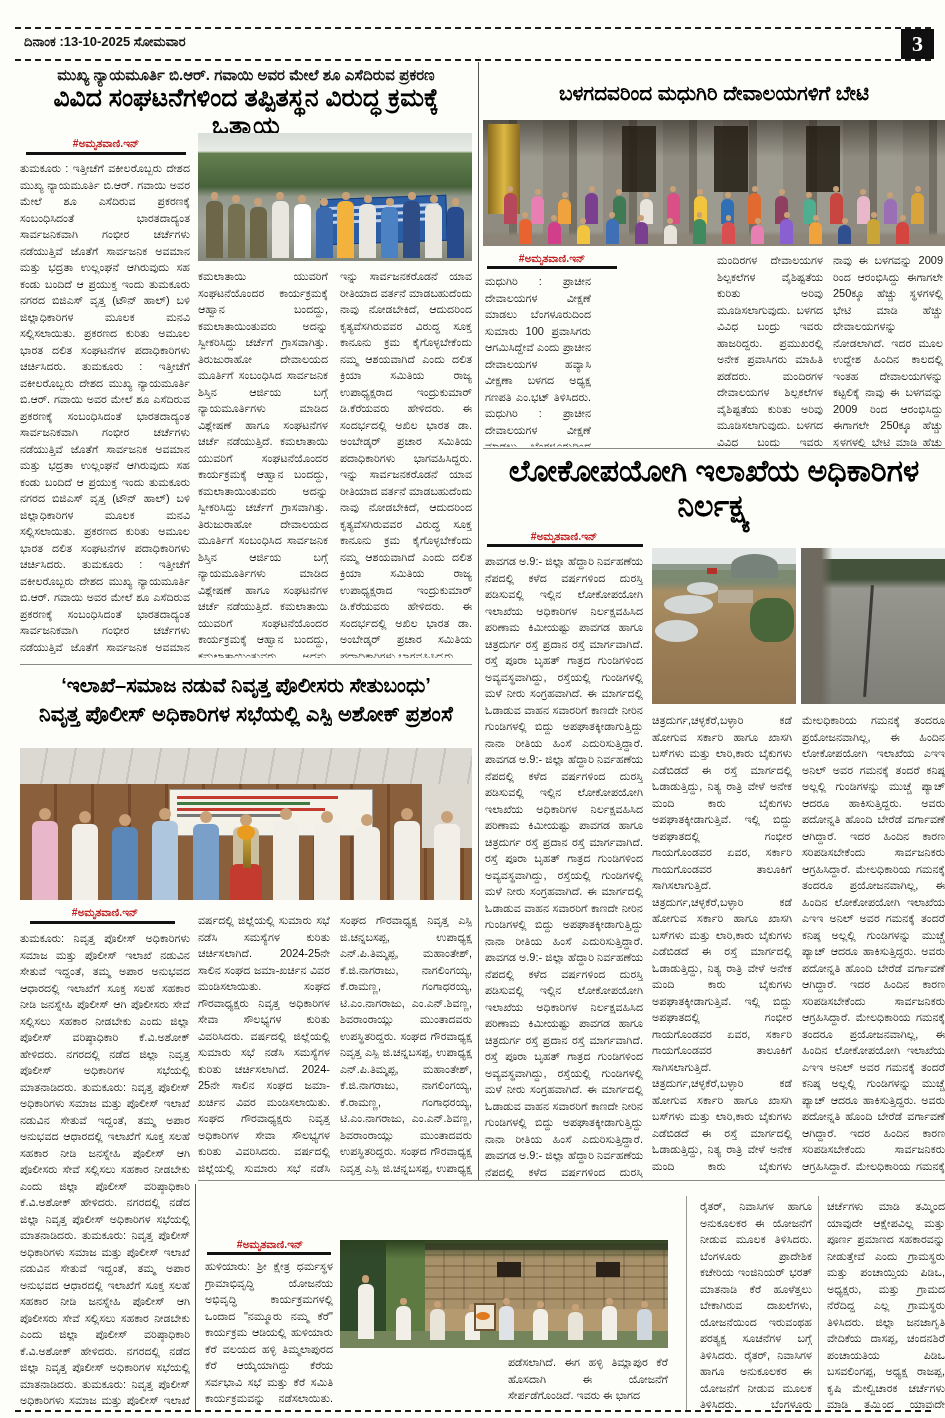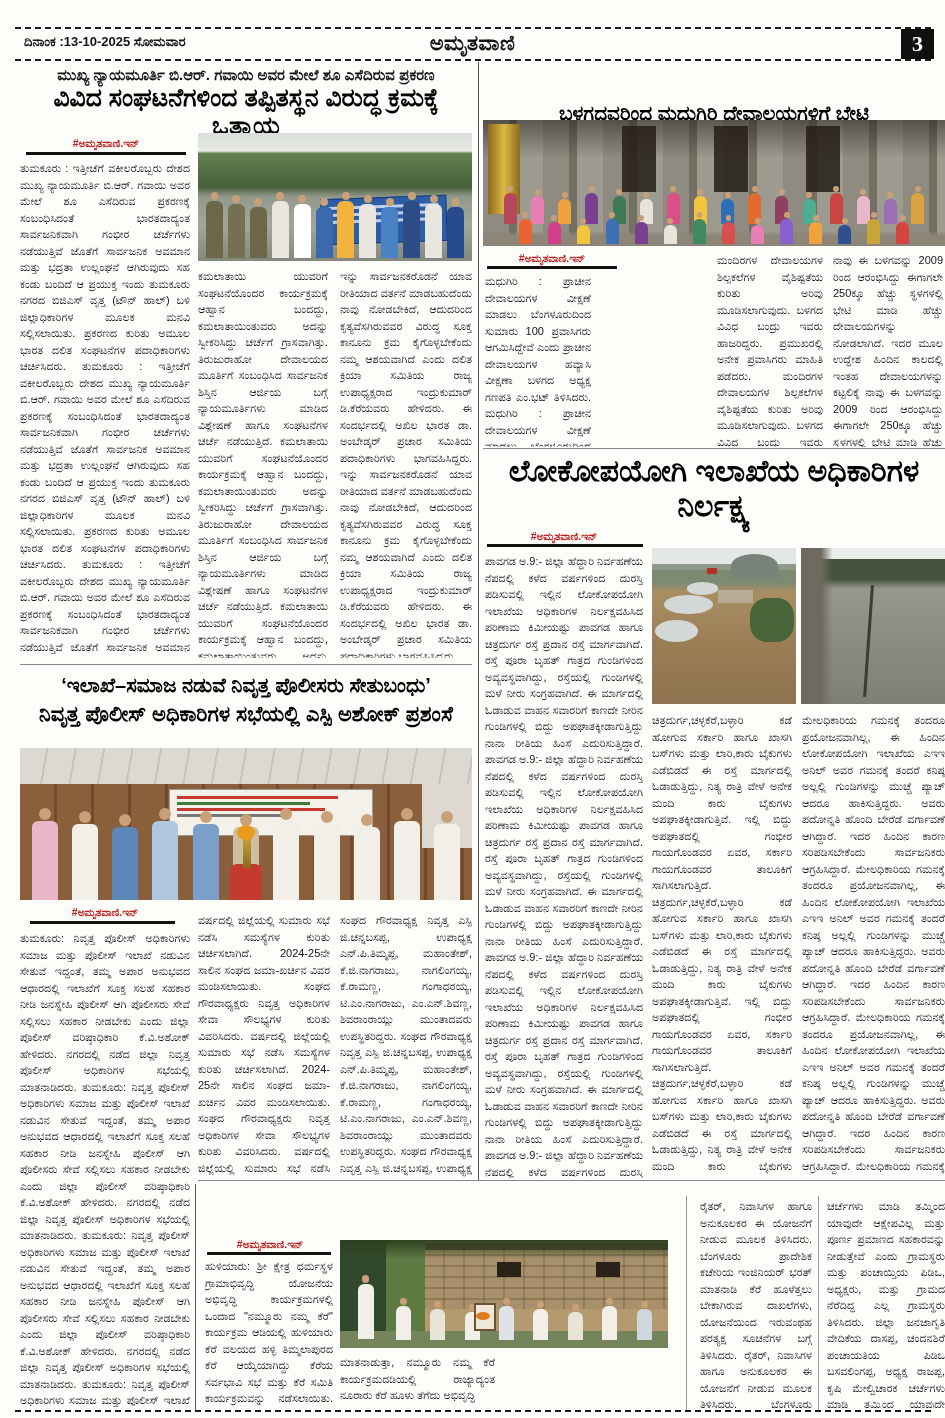--- a/index.html
+++ b/index.html
@@ -67,21 +67,20 @@
   .pe-frame{position:absolute;left:41%;bottom:16%;width:18px;height:24px;background:#efe8d8;border:2px solid #6b5333;}
   .pe-gar{position:absolute;left:41.6%;bottom:26%;width:14px;height:8px;background:#e07a1f;border-radius:50%;}
 </style>
 </head>
 <body>
 
 <div class="page">
 
   <div class="abs dash" style="left:15px;top:27px;width:916px;"></div>
   <div class="abs date" style="left:24px;top:34px;">ದಿನಾಂಕ :13-10-2025 ಸೋಮವಾರ</div>
-  <div class="abs masthead" style="left:0;top:31px;width:945px;">ಅಮೃತವಾಣಿ</div>
   <div class="abs pagenum" style="left:901px;top:29px;width:33px;height:30px;">3</div>
   <div class="abs dash" style="left:15px;top:59px;width:916px;"></div>
 
   <div class="abs kicker" style="left:20px;top:66px;width:452px;">ಮುಖ್ಯ ನ್ಯಾಯಮೂರ್ತಿ ಬಿ.ಆರ್. ಗವಾಯಿ ಅವರ ಮೇಲೆ ಶೂ ಎಸೆದಿರುವ ಪ್ರಕರಣ</div>
   <div class="abs headline" style="left:20px;top:84px;width:452px;font-size:25px;line-height:1.1;">ವಿವಿದ ಸಂಘಟನೆಗಳಿಂದ ತಪ್ಪಿತಸ್ಥನ ವಿರುದ್ಧ ಕ್ರಮಕ್ಕೆ ಒತ್ತಾಯ</div>
   <div class="abs tag" style="left:20px;top:137px;width:172px;">#ಅಮೃತವಾಣಿ.ಇನ್</div>
   <div class="abs rule" style="left:26px;top:152px;width:160px;height:3px;"></div>
 
   <div class="photo photoA" style="left:198px;top:133px;width:274px;height:128px;">
     <div class="pa-banner">
@@ -138,21 +137,21 @@
           <div class="p-head"></div>
           <div class="p-body" style="background: rgb(39, 75, 140);"></div>
         </div>
       </div>
   </div>
 
   <div class="col abs" style="left:20px;top:160px;width:170px;height:498px;">ತುಮಕೂರು : ಇತ್ತೀಚೆಗೆ ವಕೀಲರೊಬ್ಬರು ದೇಶದ ಮುಖ್ಯ ನ್ಯಾಯಮೂರ್ತಿ ಬಿ.ಆರ್. ಗವಾಯಿ ಅವರ ಮೇಲೆ ಶೂ ಎಸೆದಿರುವ ಪ್ರಕರಣಕ್ಕೆ ಸಂಬಂಧಿಸಿದಂತೆ ಭಾರತದಾದ್ಯಂತ ಸಾರ್ವಜನಿಕವಾಗಿ ಗಂಭೀರ ಚರ್ಚೆಗಳು ನಡೆಯುತ್ತಿವೆ ಜೊತೆಗೆ ಸಾರ್ವಜನಿಕ ಅವಮಾನ ಮತ್ತು ಭದ್ರತಾ ಉಲ್ಲಂಘನೆ ಆಗಿರುವುದು ಸಹ ಕಂಡು ಬಂದಿದೆ ಆ ಪ್ರಯುಕ್ತ ಇಂದು ತುಮಕೂರು ನಗರದ ಬಿಜಿಎಸ್ ವೃತ್ತ (ಟೌನ್ ಹಾಲ್) ಬಳಿ ಜಿಲ್ಲಾಧಿಕಾರಿಗಳ ಮೂಲಕ ಮನವಿ ಸಲ್ಲಿಸಲಾಯಿತು. ಪ್ರಕರಣದ ಕುರಿತು ಅಮೂಲ ಭಾರತ ದಲಿತ ಸಂಘಟನೆಗಳ ಪದಾಧಿಕಾರಿಗಳು ಚರ್ಚಿಸಿದರು. ತುಮಕೂರು : ಇತ್ತೀಚೆಗೆ ವಕೀಲರೊಬ್ಬರು ದೇಶದ ಮುಖ್ಯ ನ್ಯಾಯಮೂರ್ತಿ ಬಿ.ಆರ್. ಗವಾಯಿ ಅವರ ಮೇಲೆ ಶೂ ಎಸೆದಿರುವ ಪ್ರಕರಣಕ್ಕೆ ಸಂಬಂಧಿಸಿದಂತೆ ಭಾರತದಾದ್ಯಂತ ಸಾರ್ವಜನಿಕವಾಗಿ ಗಂಭೀರ ಚರ್ಚೆಗಳು ನಡೆಯುತ್ತಿವೆ ಜೊತೆಗೆ ಸಾರ್ವಜನಿಕ ಅವಮಾನ ಮತ್ತು ಭದ್ರತಾ ಉಲ್ಲಂಘನೆ ಆಗಿರುವುದು ಸಹ ಕಂಡು ಬಂದಿದೆ ಆ ಪ್ರಯುಕ್ತ ಇಂದು ತುಮಕೂರು ನಗರದ ಬಿಜಿಎಸ್ ವೃತ್ತ (ಟೌನ್ ಹಾಲ್) ಬಳಿ ಜಿಲ್ಲಾಧಿಕಾರಿಗಳ ಮೂಲಕ ಮನವಿ ಸಲ್ಲಿಸಲಾಯಿತು. ಪ್ರಕರಣದ ಕುರಿತು ಅಮೂಲ ಭಾರತ ದಲಿತ ಸಂಘಟನೆಗಳ ಪದಾಧಿಕಾರಿಗಳು ಚರ್ಚಿಸಿದರು. ತುಮಕೂರು : ಇತ್ತೀಚೆಗೆ ವಕೀಲರೊಬ್ಬರು ದೇಶದ ಮುಖ್ಯ ನ್ಯಾಯಮೂರ್ತಿ ಬಿ.ಆರ್. ಗವಾಯಿ ಅವರ ಮೇಲೆ ಶೂ ಎಸೆದಿರುವ ಪ್ರಕರಣಕ್ಕೆ ಸಂಬಂಧಿಸಿದಂತೆ ಭಾರತದಾದ್ಯಂತ ಸಾರ್ವಜನಿಕವಾಗಿ ಗಂಭೀರ ಚರ್ಚೆಗಳು ನಡೆಯುತ್ತಿವೆ ಜೊತೆಗೆ ಸಾರ್ವಜನಿಕ ಅವಮಾನ ಮತ್ತು ಭದ್ರತಾ ಉಲ್ಲಂಘನೆ ಆಗಿರುವುದು ಸಹ ಕಂಡು ಬಂದಿದೆ ಆ ಪ್ರಯುಕ್ತ ಇಂದು ತುಮಕೂರು ನಗರದ ಬಿಜಿಎಸ್ ವೃತ್ತ (ಟೌನ್ ಹಾಲ್) ಬಳಿ ಜಿಲ್ಲಾಧಿಕಾರಿಗಳ ಮೂಲಕ ಮನವಿ ಸಲ್ಲಿಸಲಾಯಿತು. ಪ್ರಕರಣದ ಕುರಿತು ಅಮೂಲ ಭಾರತ ದಲಿತ ಸಂಘಟನೆಗಳ ಪದಾಧಿಕಾರಿಗಳು ಚರ್ಚಿಸಿದರು.</div>
   <div class="col abs" style="left:198px;top:268px;width:130px;height:390px;">ಕಮಲಾತಾಯಿ ಯುವರಿಗೆ ಸಂಘಟನೆಯೊಂದರ ಕಾರ್ಯಕ್ರಮಕ್ಕೆ ಆಹ್ವಾನ ಬಂದದ್ದು, ಕಮಲಾತಾಯಿಂತುವರು ಅದನ್ನು ಸ್ವೀಕರಿಸಿದ್ದು ಚರ್ಚೆಗೆ ಗ್ರಾಸವಾಗಿತ್ತು. ತಿರುಜುರಾಹೋ ದೇವಾಲಯದ ಮೂರ್ತಿಗೆ ಸಂಬಂಧಿಸಿದ ಸಾರ್ವಜನಿಕ ಶಿಸ್ತಿನ ಆರ್ಜಿಯ ಬಗ್ಗೆ ನ್ಯಾಯಮೂರ್ತಿಗಳು ಮಾಡಿದ ವಿಶ್ಲೇಷಣೆ ಹಾಗೂ ಸಂಘಟನೆಗಳ ಚರ್ಚೆ ನಡೆಯುತ್ತಿದೆ. ಕಮಲಾತಾಯಿ ಯುವರಿಗೆ ಸಂಘಟನೆಯೊಂದರ ಕಾರ್ಯಕ್ರಮಕ್ಕೆ ಆಹ್ವಾನ ಬಂದದ್ದು, ಕಮಲಾತಾಯಿಂತುವರು ಅದನ್ನು ಸ್ವೀಕರಿಸಿದ್ದು ಚರ್ಚೆಗೆ ಗ್ರಾಸವಾಗಿತ್ತು. ತಿರುಜುರಾಹೋ ದೇವಾಲಯದ ಮೂರ್ತಿಗೆ ಸಂಬಂಧಿಸಿದ ಸಾರ್ವಜನಿಕ ಶಿಸ್ತಿನ ಆರ್ಜಿಯ ಬಗ್ಗೆ ನ್ಯಾಯಮೂರ್ತಿಗಳು ಮಾಡಿದ ವಿಶ್ಲೇಷಣೆ ಹಾಗೂ ಸಂಘಟನೆಗಳ ಚರ್ಚೆ ನಡೆಯುತ್ತಿದೆ. ಕಮಲಾತಾಯಿ ಯುವರಿಗೆ ಸಂಘಟನೆಯೊಂದರ ಕಾರ್ಯಕ್ರಮಕ್ಕೆ ಆಹ್ವಾನ ಬಂದದ್ದು, ಕಮಲಾತಾಯಿಂತುವರು ಅದನ್ನು ಸ್ವೀಕರಿಸಿದ್ದು ಚರ್ಚೆಗೆ ಗ್ರಾಸವಾಗಿತ್ತು. ತಿರುಜುರಾಹೋ ದೇವಾಲಯದ ಮೂರ್ತಿಗೆ ಸಂಬಂಧಿಸಿದ ಸಾರ್ವಜನಿಕ ಶಿಸ್ತಿನ ಆರ್ಜಿಯ ಬಗ್ಗೆ ನ್ಯಾಯಮೂರ್ತಿಗಳು ಮಾಡಿದ ವಿಶ್ಲೇಷಣೆ ಹಾಗೂ ಸಂಘಟನೆಗಳ ಚರ್ಚೆ ನಡೆಯುತ್ತಿದೆ.</div>
   <div class="col abs" style="left:340px;top:268px;width:132px;height:390px;">ಇನ್ನು ಸಾರ್ವಜನಕರೊಡನೆ ಯಾವ ರೀತಿಯಾದ ವರ್ತನೆ ಮಾಡಬಹುದೆಂದು ನಾವು ನೋಡಬೇಕಿದೆ, ಆದುದರಿಂದ ಕೃತ್ಯವೆಸಗಿರುವವರ ವಿರುದ್ಧ ಸೂಕ್ತ ಕಾನೂನು ಕ್ರಮ ಕೈಗೊಳ್ಳಬೇಕೆಂದು ನಮ್ಮ ಆಶಯವಾಗಿದೆ ಎಂದು ದಲಿತ ಕ್ರಿಯಾ ಸಮಿತಿಯ ರಾಜ್ಯ ಉಪಾಧ್ಯಕ್ಷರಾದ ಇಂದ್ರುಕುಮಾರ್ ಡಿ.ಕೆರೆಯವರು ಹೇಳಿದರು. ಈ ಸಂದರ್ಭದಲ್ಲಿ ಅಖಿಲ ಭಾರತ ಡಾ. ಅಂಬೇಡ್ಕರ್ ಪ್ರಚಾರ ಸಮಿತಿಯ ಪದಾಧಿಕಾರಿಗಳು ಭಾಗವಹಿಸಿದ್ದರು. ಇನ್ನು ಸಾರ್ವಜನಕರೊಡನೆ ಯಾವ ರೀತಿಯಾದ ವರ್ತನೆ ಮಾಡಬಹುದೆಂದು ನಾವು ನೋಡಬೇಕಿದೆ, ಆದುದರಿಂದ ಕೃತ್ಯವೆಸಗಿರುವವರ ವಿರುದ್ಧ ಸೂಕ್ತ ಕಾನೂನು ಕ್ರಮ ಕೈಗೊಳ್ಳಬೇಕೆಂದು ನಮ್ಮ ಆಶಯವಾಗಿದೆ ಎಂದು ದಲಿತ ಕ್ರಿಯಾ ಸಮಿತಿಯ ರಾಜ್ಯ ಉಪಾಧ್ಯಕ್ಷರಾದ ಇಂದ್ರುಕುಮಾರ್ ಡಿ.ಕೆರೆಯವರು ಹೇಳಿದರು. ಈ ಸಂದರ್ಭದಲ್ಲಿ ಅಖಿಲ ಭಾರತ ಡಾ. ಅಂಬೇಡ್ಕರ್ ಪ್ರಚಾರ ಸಮಿತಿಯ ಪದಾಧಿಕಾರಿಗಳು ಭಾಗವಹಿಸಿದ್ದರು.</div>
 
-  <div class="abs headline" style="left:483px;top:102px;width:462px;font-size:20px;">ಬಳಗದವರಿಂದ ಮಧುಗಿರಿ ದೇವಾಲಯಗಳಿಗೆ ಬೇಟಿ</div>
+  <div class="abs headline" style="left:483px;top:82px;width:462px;font-size:20px;">ಬಳಗದವರಿಂದ ಮಧುಗಿರಿ ದೇವಾಲಯಗಳಿಗೆ ಬೇಟಿ</div>
 
   <div class="photo photoB" style="left:483px;top:120px;width:462px;height:126px;">
     <div class="pb-gold"></div>
     <div class="pb-door" style="left:30%;"></div>
     <div class="pb-door" style="left:50%;"></div>
     <div class="pb-door" style="left:70%;"></div>
     <div class="people" style="left:3%;right:3%;bottom:22px;height:40px;">
         <div class="person" style="left: calc(3.13% - 6.5px); width: 13px; height: 38px;">
           <div class="p-head"></div>
           <div class="p-body" style="background: rgb(181, 72, 90);"></div>
@@ -429,21 +428,21 @@
         </div>
         <div class="person" style="left: calc(93.75% - 7.5px); width: 15px; height: 39px;">
           <div class="p-head"></div>
           <div class="p-body" style="background: rgb(207, 214, 221);"></div>
         </div>
       </div>
     <div class="pe-frame"></div>
     <div class="pe-gar"></div>
   </div>
 
-  <div class="col abs" style="left:340px;top:1354px;width:155px;height:56px;">ಮಾತನಾಡುತ್ತಾ, ನಮ್ಮೂರು ನಮ್ಮ ಕೆರೆ ಕಾರ್ಯಕ್ರಮದಡಿಯಲ್ಲಿ ರಾಜ್ಯಾದ್ಯಂತ ನೂರಾರು ಕೆರೆ ಹೂಳು ತೆಗೆದು ಅಭಿವೃದ್ಧಿ</div>
+  <div class="col abs" style="left:508px;top:1354px;width:160px;height:56px;">ಪಡೆಸಲಾಗಿದೆ. ಈಗ ಹಳ್ಳಿ ತಿಮ್ಲಾಪುರ ಕೆರೆ ಹೊಸದಾಗಿ ಈ ಯೋಜನೆಗೆ ಸೇರ್ಪಡೆಗೊಂಡಿದೆ. ಇವರು ಈ ಭಾಗದ</div>
   <div class="col abs" style="left:700px;top:1198px;width:112px;height:210px;">ರೈತರ್, ನಿವಾಸಿಗಳ ಹಾಗೂ ಅನುಕೂಲಕರ ಈ ಯೋಜನೆಗೆ ನೀಡುವ ಮೂಲಕ ತಿಳಿಸಿದರು. ಬೆಂಗಳೂರು ಪ್ರಾದೇಶಿಕ ಕಚೇರಿಯ ಇಂಜಿನಿಯರ್ ಭರತ್ ಮಾತನಾಡಿ ಕೆರೆ ಹೂಳೆತ್ತಲು ಬೇಕಾಗಿರುವ ದಾಖಲೆಗಳು, ಯೋಜನೆಯಿಂದ ಇರುವಂಥಹ ಪರತ್ಯಕ್ಷ ಸೂಚನೆಗಳ ಬಗ್ಗೆ ತಿಳಿಸಿದರು. ರೈತರ್, ನಿವಾಸಿಗಳ ಹಾಗೂ ಅನುಕೂಲಕರ ಈ ಯೋಜನೆಗೆ ನೀಡುವ ಮೂಲಕ ತಿಳಿಸಿದರು. ಬೆಂಗಳೂರು ಪ್ರಾದೇಶಿಕ ಕಚೇರಿಯ ಇಂಜಿನಿಯರ್ ಭರತ್ ಮಾತನಾಡಿ ಕೆರೆ ಹೂಳೆತ್ತಲು ಬೇಕಾಗಿರುವ ದಾಖಲೆಗಳು, ಯೋಜನೆಯಿಂದ ಇರುವಂಥಹ ಪರತ್ಯಕ್ಷ ಸೂಚನೆಗಳ ಬಗ್ಗೆ ತಿಳಿಸಿದರು.</div>
   <div class="col abs" style="left:827px;top:1198px;width:118px;height:210px;">ಚರ್ಚೆಗಳು ಮಾಡಿ ತಮ್ಮಿಂದ ಯಾವುದೇ ಆಕ್ಷೇಪವಿಲ್ಲ ಮತ್ತು ಪೂರ್ಣ ಪ್ರಮಾಣದ ಸಹಕಾರವನ್ನು ನೀಡುತ್ತೇವೆ ಎಂದು ಗ್ರಾಮಸ್ಥರು ಮತ್ತು ಪಂಚಾಯ್ತಿಯ ಪಿಡಿಒ, ಅಧ್ಯಕ್ಷರು, ಮತ್ತು ಗ್ರಾಮದ ನೆರೆದಿದ್ದ ಎಲ್ಲ ಗ್ರಾಮಸ್ಥರು ತಿಳಿಸಿದರು. ಜಿಲ್ಲಾ ಜನಜಾಗೃತಿ ವೇದಿಕೆಯ ದಾಸಪ್ಪ, ಚಂದನಶಿರೆ ಪಂಚಾಯತಿಯ ಪಿಡಿಒ ಬಸವಲಿಂಗಪ್ಪ, ಅಧ್ಯಕ್ಷ ರಾಜಪ್ಪ, ಕೃಷಿ ಮೇಲ್ವಿಚಾರಕ ಚರ್ಚೆಗಳು ಮಾಡಿ ತಮ್ಮಿಂದ ಯಾವುದೇ ಆಕ್ಷೇಪವಿಲ್ಲ ಮತ್ತು ಪೂರ್ಣ ಪ್ರಮಾಣದ ಸಹಕಾರವನ್ನು ನೀಡುತ್ತೇವೆ ಎಂದು ಗ್ರಾಮಸ್ಥರು ಮತ್ತು ಪಂಚಾಯ್ತಿಯ ಪಿಡಿಒ, ಅಧ್ಯಕ್ಷರು, ಮತ್ತು ಗ್ರಾಮದ ನೆರೆದಿದ್ದ ಎಲ್ಲ ಗ್ರಾಮಸ್ಥರು ತಿಳಿಸಿದರು. ಜಿಲ್ಲಾ ಜನಜಾಗೃತಿ ವೇದಿಕೆಯ ದಾಸಪ್ಪ, ಚಂದನಶಿರೆ ಪಂಚಾಯತಿಯ ಪಿಡಿಒ ಬಸವಲಿಂಗಪ್ಪ, ಅಧ್ಯಕ್ಷ ರಾಜಪ್ಪ, ಕೃಷಿ ಮೇಲ್ವಿಚಾರಕ</div>
 
   <div class="abs vline" style="left:478px;top:62px;height:1118px;"></div>
   <div class="abs vline" style="left:195px;top:1184px;height:226px;"></div>
   <div class="abs vline" style="left:686px;top:1196px;height:214px;opacity:.6;"></div>
   <div class="abs vline" style="left:818px;top:1196px;height:214px;opacity:.6;"></div>
   <div class="abs dash" style="left:15px;top:1410px;width:916px;"></div>
 
 </div>

